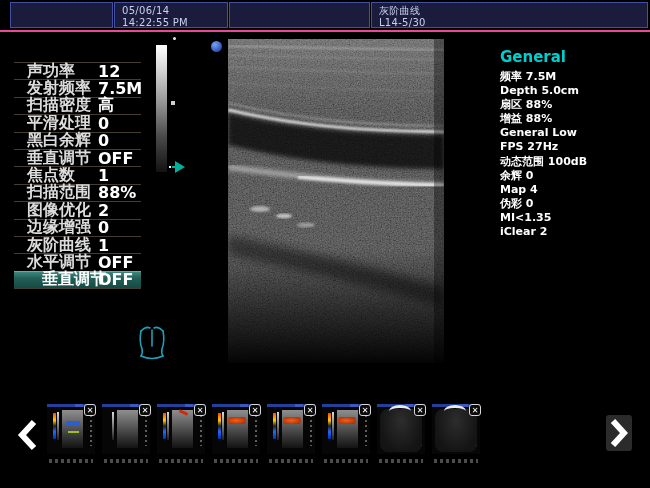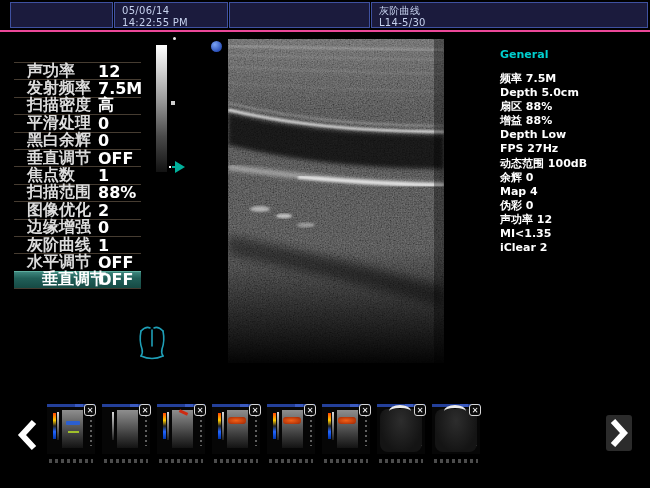--- a/index.html
+++ b/index.html
@@ -40,21 +40,21 @@
   .focus-arrow .fa-tri{position:absolute;left:6px;top:0;width:0;height:0;
         border-left:10px solid #00b09b;border-top:6px solid transparent;border-bottom:6px solid transparent;}
   .probe-dot{position:absolute;left:211px;top:41px;width:11px;height:11px;border-radius:50%;
              background:radial-gradient(circle at 35% 32%,#7aa2f2,#2a50b8 72%,#1b3a90);}
 
   
   .usimg{position:absolute;left:228px;top:39px;width:216px;height:324px;background:#000;}
 
   
   .rpanel{position:absolute;left:500px;top:48px;width:145px;}
-  .rtitle{font-size:11px;font-weight:bold;color:#00cfcf;margin-bottom:11px;}
+  .rtitle{font-size:15px;font-weight:bold;color:#00cfcf;margin-bottom:4px;}
   .rline{font-size:11px;font-weight:bold;color:#fff;line-height:14.1px;white-space:nowrap;}
 
   
   .bodymarker{position:absolute;left:136px;top:322px;}
 
   
   .thumbstrip{position:absolute;left:47px;top:404px;display:flex;gap:7px;}
   .thumb{position:relative;width:48px;height:50px;background:#060606;}
   .mini-topbar{position:absolute;left:0;top:0;width:48px;height:3px;
      background:linear-gradient(90deg,#24409a 0 58%,#3a5ac0 58% 74%,#24409a 74%);}
@@ -244,33 +244,32 @@
   <div>
 
       <div class="rline">频率 7.5M</div>
 
       <div class="rline">Depth 5.0cm</div>
 
       <div class="rline">扇区 88%</div>
 
       <div class="rline">增益 88%</div>
 
-      <div class="rline">Depth Low</div>
+      <div class="rline">General Low</div>
 
       <div class="rline">FPS 27Hz</div>
 
       <div class="rline">动态范围 100dB</div>
 
       <div class="rline">余辉 0</div>
 
       <div class="rline">Map 4</div>
 
       <div class="rline">伪彩 0</div>
 
-      <div class="rline">声功率 12</div>
 
       <div class="rline">MI&lt;1.35</div>
 
       <div class="rline">iClear 2</div>
     </div>
 </div>
 
 <div class="bodymarker">
   <svg width="32" height="42" viewBox="0 0 32 42">
     <g stroke="#1fa0b8" stroke-width="1.6" fill="none" stroke-linecap="round">

